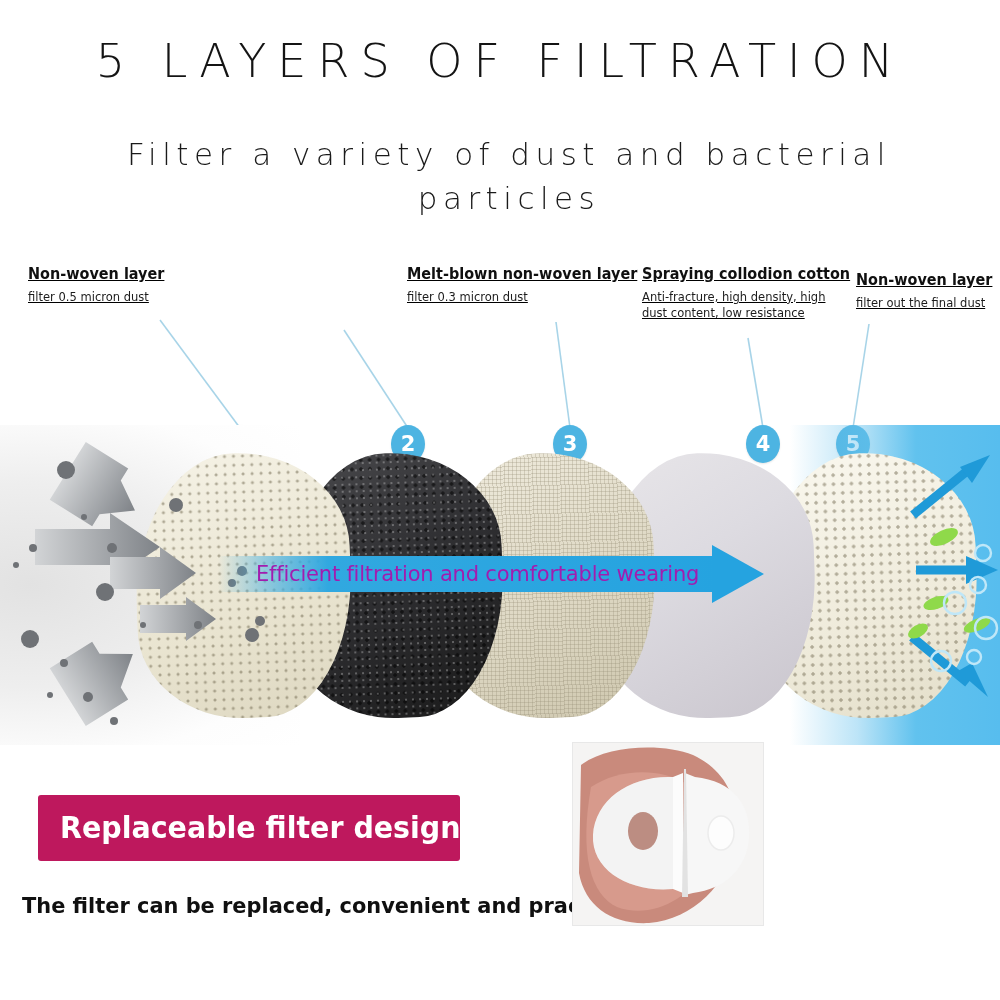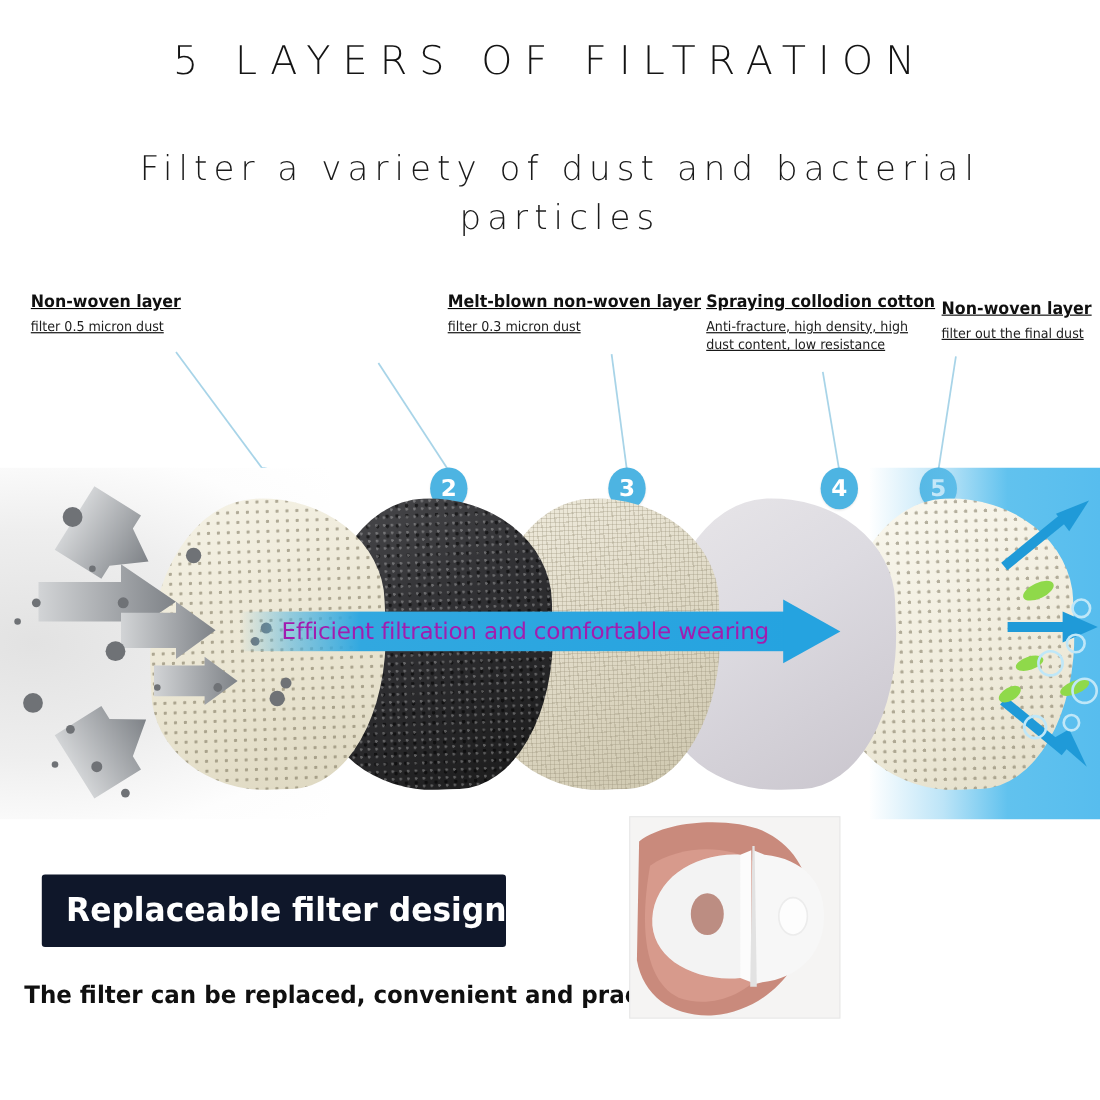--- a/index.html
+++ b/index.html
@@ -21,21 +21,21 @@
 
   
   .title {
     position: absolute;
     left: 0;
     top: 38px;
     width: 1000px;
     text-align: center;
     font-family: "DejaVu Sans", sans-serif;
     font-weight: 300;
-    font-size: 36px;
+    font-size: 46px;
     letter-spacing: 11px;
     color: #141414;
     white-space: nowrap;
     line-height: 1;
   }
   .subtitle {
     position: absolute;
     left: 69px;
     top: 132px;
     width: 880px;
@@ -208,21 +208,21 @@
     letter-spacing: -0.2px;
   }
 
   
   .tagbox {
     position: absolute;
     left: 38px;
     top: 795px;
     width: 422px;
     height: 66px;
-    background: #0f172a;
+    background: #be185d;
     border-radius: 3px;
   }
   .tagbox-text {
     position: absolute;
     left: 22px;
     top: 0;
     height: 66px;
     line-height: 66px;
     font-family: "DejaVu Sans", sans-serif;
     font-size: 30px;

